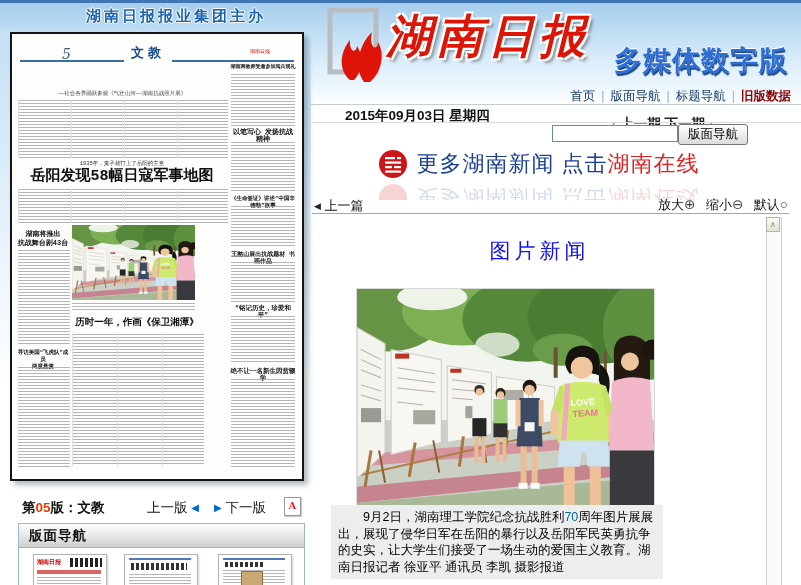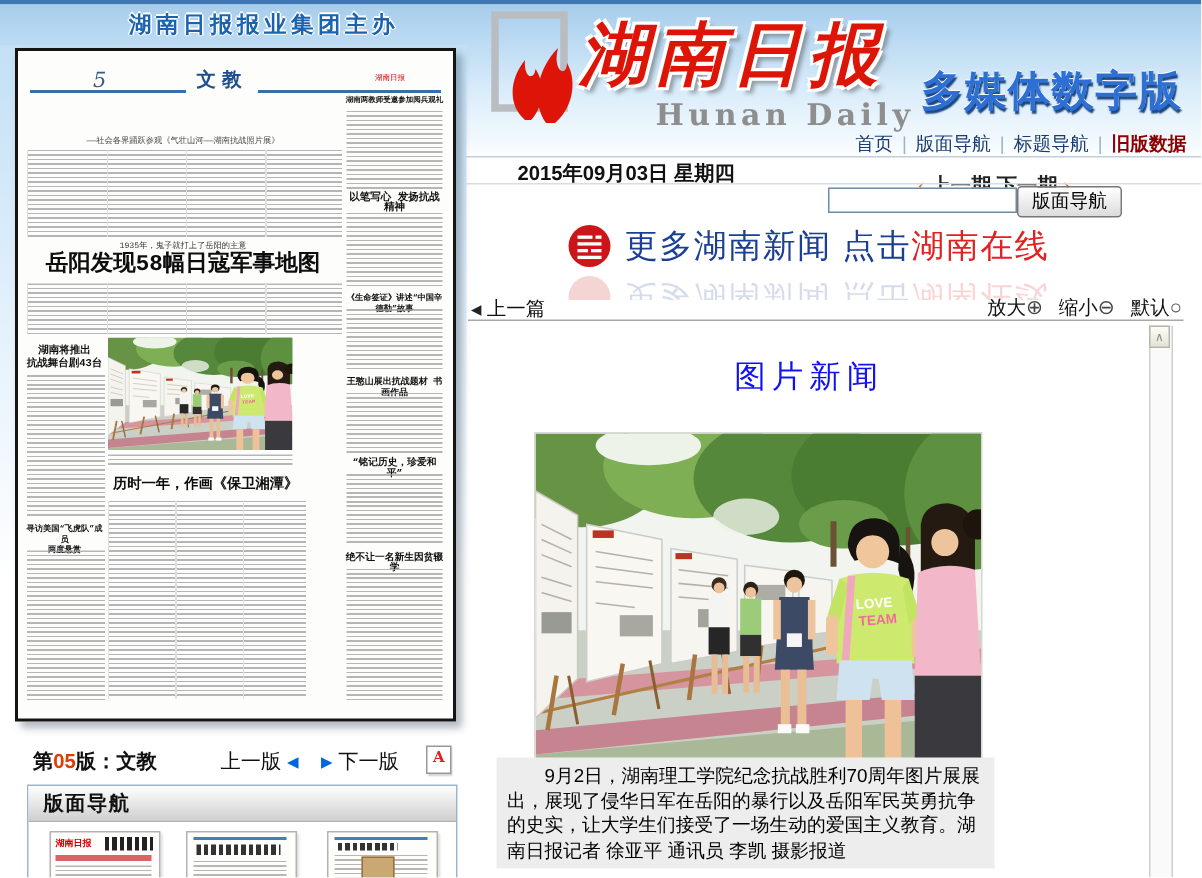--- a/index.html
+++ b/index.html
@@ -52,21 +52,21 @@
   .view-controls{right:13px;top:196px;font-size:13px;color:#111;white-space:nowrap;}
   .view-controls .cicon{font-size:13.5px;color:#444;cursor:pointer;}
   .view-controls .grp{margin-left:7px;cursor:pointer;}
   
   .art-title{left:312px;top:237px;width:455px;text-align:center;font-size:21px;
              color:#1212ee;letter-spacing:4px;}
   .photo{left:356px;top:288px;width:297px;height:218px;border:1px solid #d9d9d9;background:#f2f5ef;}
   .caption{left:331px;top:505px;width:318px;background:#ededed;padding:4px 7px;
            font-size:12.5px;line-height:16.5px;color:#000;text-indent:25px;
            word-break:break-all;}
-  .caption .mark{color:#000000;}
+  .caption .mark{color:#0369a1;}
   
   .scroll-track{left:766px;top:217px;width:14px;height:368px;background:#fafafa;
                 border-left:1px solid #cfcfcf;border-right:1px solid #cfcfcf;}
   .scroll-btn{left:766px;top:217px;width:14px;height:15px;border:1px solid #b5b5a8;
               background:linear-gradient(180deg,#fdfdf6,#e2e2d6);box-sizing:border-box;
               text-align:center;font-size:8px;line-height:13px;color:#8d8d80;cursor:pointer;}
   
   .bigthumb{left:10px;top:32px;width:290px;height:445px;background:#fdfdfc;
             border:2px solid #141414;box-shadow:4px 4px 5px rgba(40,60,80,.35);cursor:pointer;}
   .bt{position:absolute;font-family:Liberation Mono, monospace;}
@@ -220,21 +220,20 @@
   <div class="abs left-bg"></div>
 
   <div class="abs sponsor">湖南日报报业集团主办</div>
 
   <svg class="abs logo-flame" width="74" height="84" viewBox="0 0 74 84">
     <rect x="14" y="6" width="46" height="62" fill="none" stroke="#b9bdc1" stroke-width="5"></rect>
     <path d="M34,76 C22,66 24,48 34,36 C33,48 40,50 41,42 C48,52 46,68 38,76 Z" fill="#dd1407"></path>
     <path d="M48,78 C38,64 42,42 56,28 C52,44 62,48 62,38 C70,52 64,70 54,78 Z" fill="#dd1407"></path>
   </svg>
   <div class="abs logo-cn">湖南日报</div>
-  <div class="abs logo-en">Hunan Daily</div>
   <div class="abs edition">多媒体数字版</div>
 
   <div class="abs topnav">
     <span class="lnk">首页</span><span class="vbar">|</span><span class="lnk">版面导航</span><span class="vbar">|</span><span class="lnk">标题导航</span><span class="vbar">|</span><span class="lnk old">旧版数据</span>
   </div>
 
   <div class="abs hline" style="left:311px;top:104px;width:490px;"></div>
 
   <div class="abs date">2015年09月03日 星期四</div>
   <div class="abs issue-nav">

